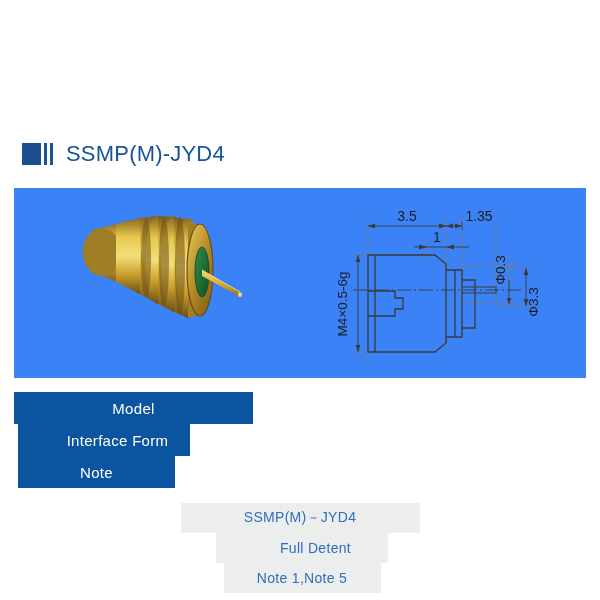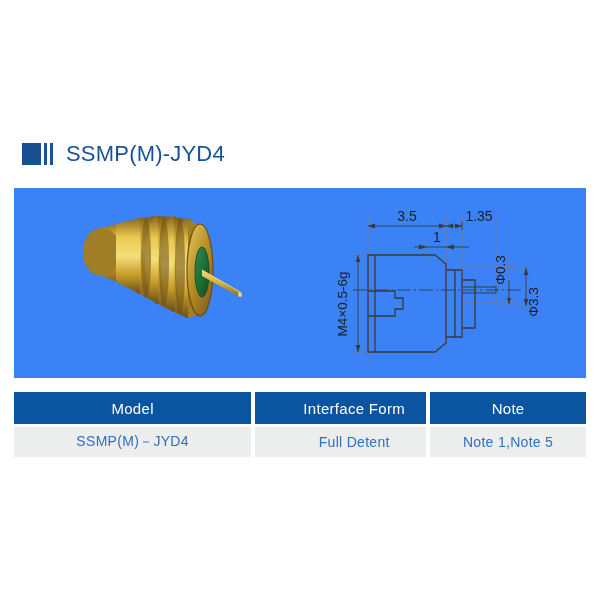--- a/index.html
+++ b/index.html
@@ -82,20 +82,21 @@
   
   #spec-table {
     position: absolute;
     left: 14px;
     top: 392px;
     width: 572px;
   }
   #spec-table .row {
     display: flex;
     width: 100%;
+    flex-direction: column;
   }
   #spec-table .row.header .cell {
     background: #0b54a0;
     color: #ffffff;
     height: 32px;
     font-size: 15px;
   }
   #spec-table .row.body .cell {
     background: #eceded;
     color: #2f6fc0;
@@ -106,21 +107,21 @@
     display: flex;
     align-items: center;
     justify-content: center;
     box-sizing: border-box;
     letter-spacing: 0.3px;
     white-space: nowrap;
   }
   #spec-table .c0 { width: 239px; }
   #spec-table .c1 { width: 172px; margin-left: 4px; padding-left: 27px; }
   #spec-table .c2 { width: 157px; margin-left: 4px; }
-  #spec-table .row.body { margin-top: 3px; }
+  #spec-table .row.body { margin-top: 15px; align-items: center; }
 </style>
 </head>
 <body>
 
 <div id="title-row">
   <span id="logo-mark">
     <span class="blk"></span>
       <span class="bar1"></span>
       <span class="bar2"></span>
   </span>

